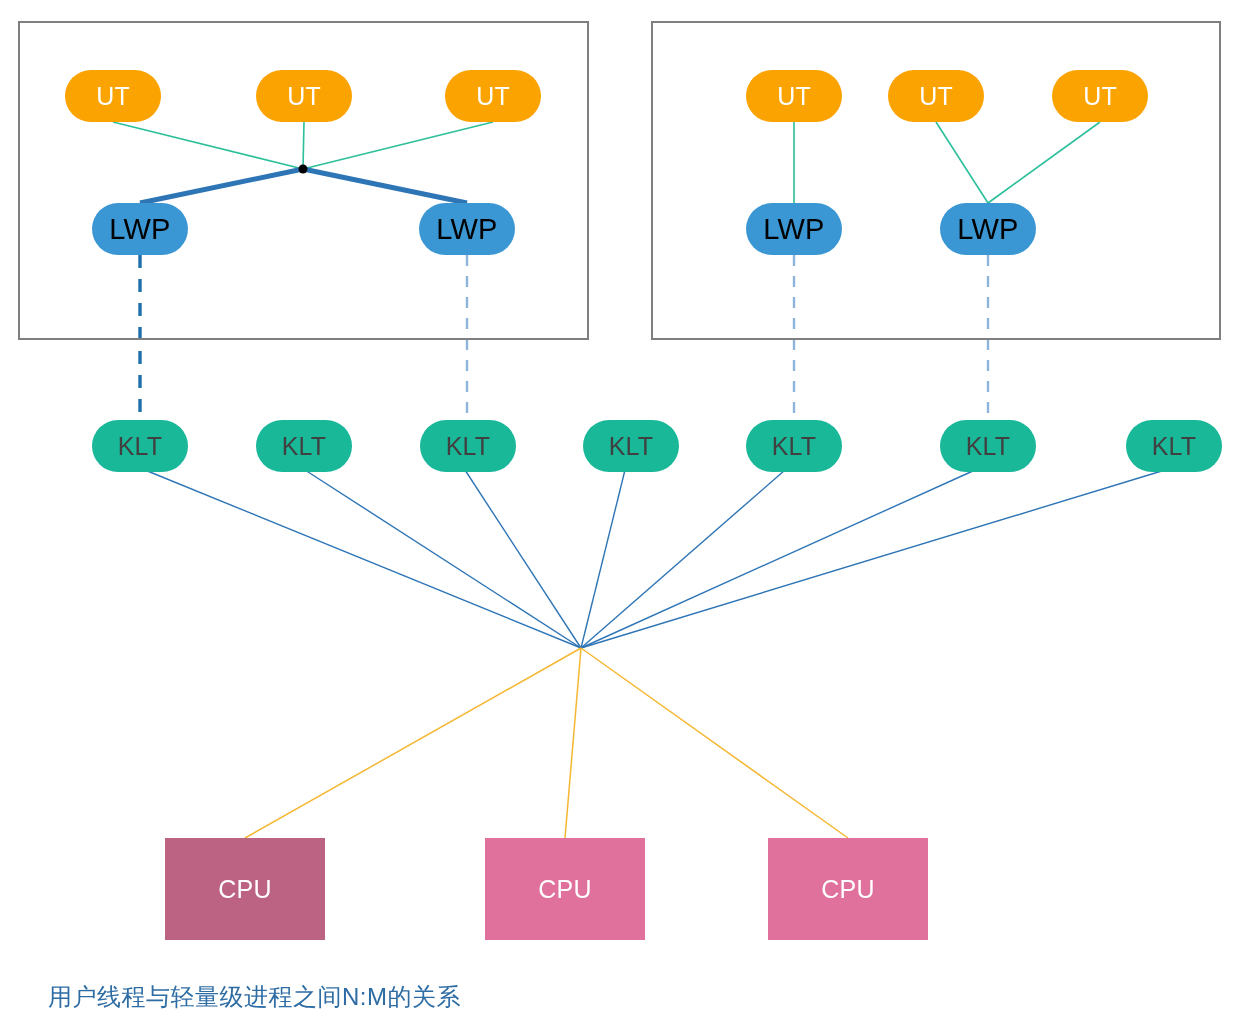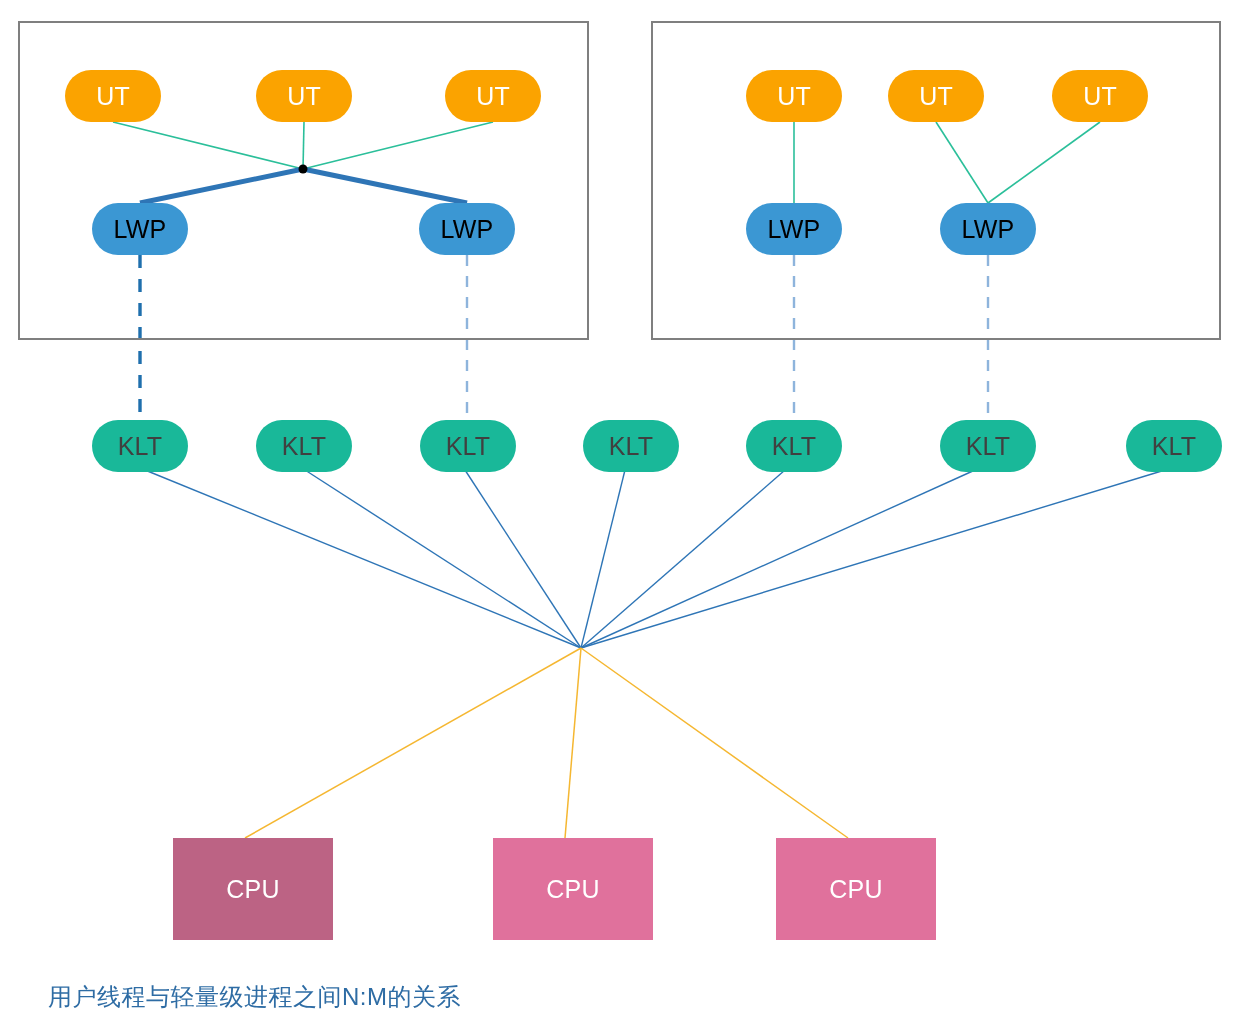--- a/index.html
+++ b/index.html
@@ -43,36 +43,35 @@
     border-radius: 26px;
     background: #FBA300;
     color: #ffffff;
     font-size: 25px;
     font-weight: 400;
   }
   .node-lwp {
     border-radius: 26px;
     background: #3B97D3;
     color: #000000;
-    font-size: 25px;
+    font-size: 29px;
     font-weight: 400;
   }
   .node-klt {
     border-radius: 26px;
     background: #19B899;
     color: #404040;
     font-size: 25px;
     font-weight: 400;
   }
   .node-cpu {
     border-radius: 0;
     color: #ffffff;
     font-size: 25px;
     font-weight: 400;
-    margin-left: 8px;
   }
   .caption {
     position: absolute;
     left: 0;
     width: 1238px;
     text-align: left;
     color: #2E6CA4;
     font-size: 24px;
     font-weight: 400;
     letter-spacing: 0.5px;

